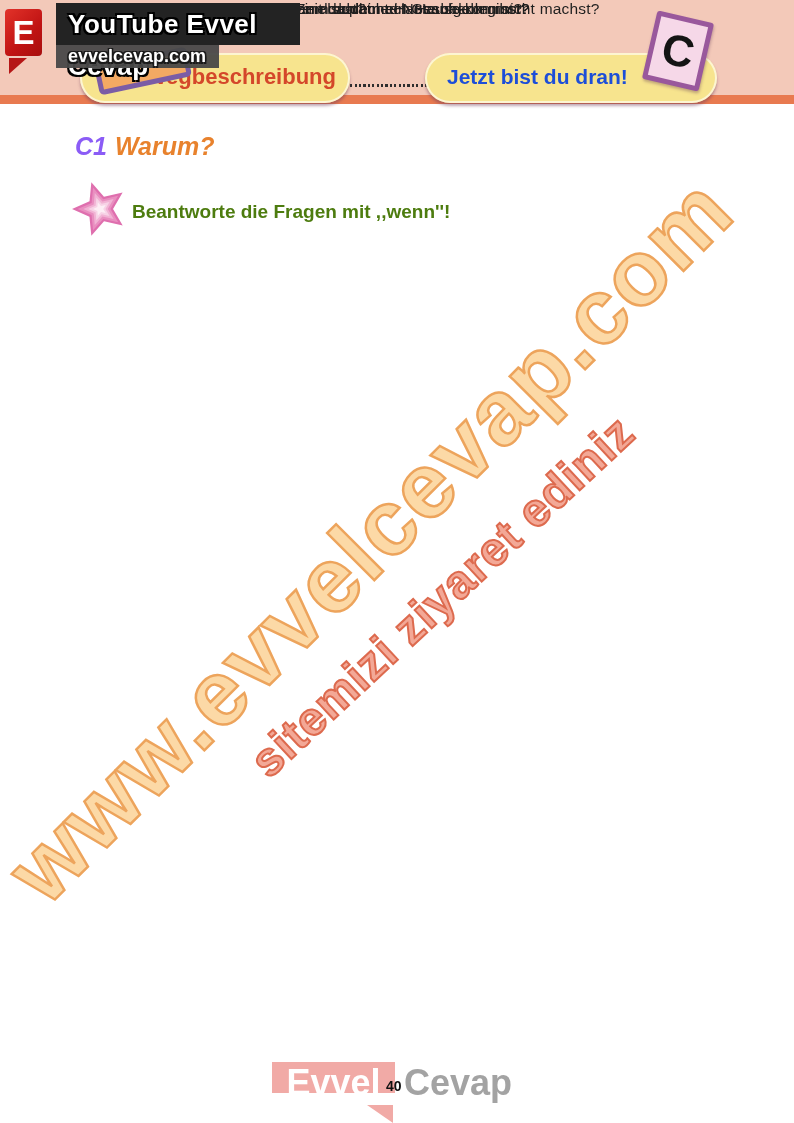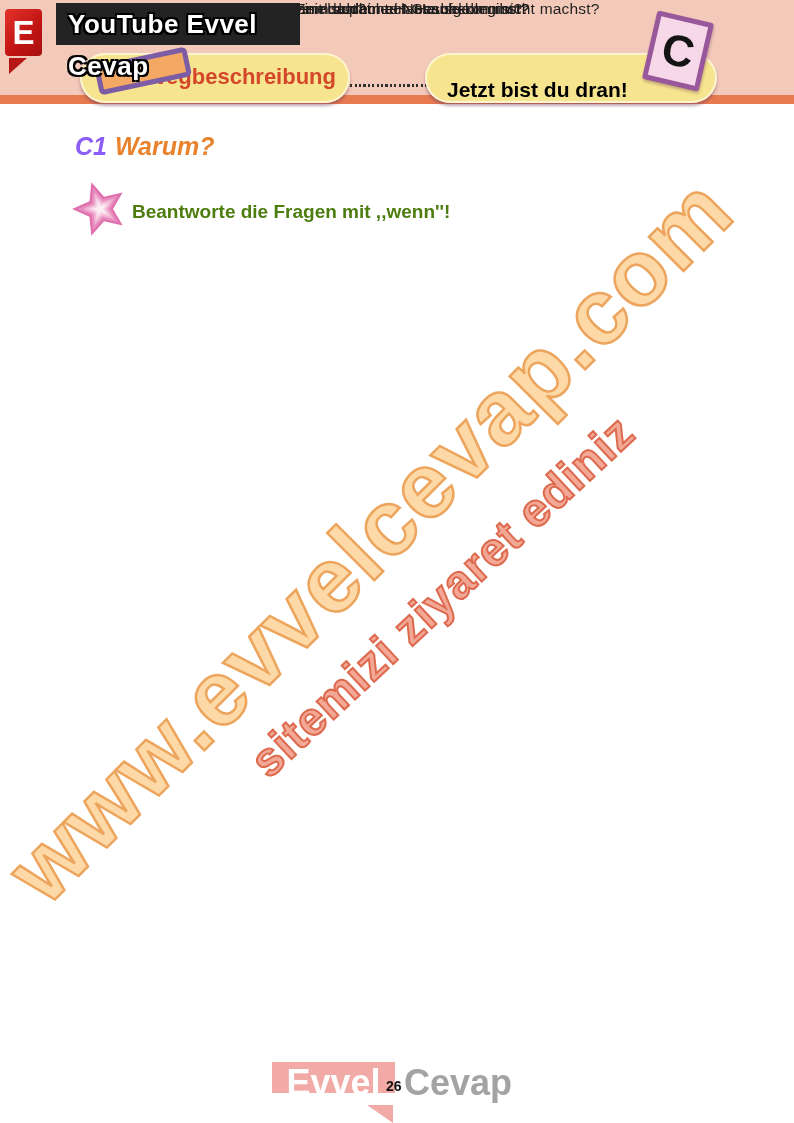--- a/index.html
+++ b/index.html
@@ -12,21 +12,21 @@
   
   .header-band { position:absolute; left:0; top:0; width:794px; height:95px; background:#f3c9b9; z-index:1; }
   .header-rule { position:absolute; left:0; top:95px; width:794px; height:9px; background:#e87a50; z-index:1; }
 
   .tab { position:absolute; top:53px; height:50px; background:#f7e48e;
          border-radius:26px; z-index:3;
          box-shadow:0 3px 3px rgba(110,60,90,0.45), inset 0 0 0 2px rgba(255,252,240,0.7); }
   .tab-left  { left:80px;  width:270px; }
   .tab-right { left:425px; width:292px; }
   .tab-left-label { position:absolute; right:14px; top:11px; font-size:22px; font-weight:bold; color:#d4472a; }
-  .tab-right-label { position:absolute; left:22px; top:12px; font-size:21px; font-weight:bold; color:#000000;margin-top:13px; }
+  .tab-right-label { position:absolute; left:22px; top:12px; font-size:21px; font-weight:bold; color:#1d4ed8; }
 
   .tab-icon { position:absolute; left:96px; top:56px; width:94px; height:30px;
               background:#f3a963; border:5px solid #7b5ca5; border-radius:5px;
               transform:rotate(-12deg); z-index:4; }
 
   .yt-banner { position:absolute; left:56px; top:3px; width:244px; height:42px;
                background:#232323; z-index:6; color:#ffffff; font-size:26px; font-weight:bold;
                line-height:42px; padding-left:12px; letter-spacing:0.5px;
                text-shadow:-2px -2px 0 #000, 2px -2px 0 #000, -2px 2px 0 #000, 2px 2px 0 #000; }
   .site-bar { position:absolute; left:56px; top:45px; width:163px; height:23px;
@@ -108,20 +108,21 @@
   <div class="tab-icon"></div>
   <div class="tab tab-right">
     <span class="tab-right-label">Jetzt bist du dran!</span>
   </div>
 
   <div class="c-card">
     <span>C</span>
   </div>
 
   <div class="yt-banner">YouTube Evvel Cevap</div>
+  <div class="site-bar">evvelcevap.com</div>
   <div class="e-logo">
     <span>E</span>
   </div>
   <div class="e-logo-tail"></div>
 
   <div class="section-heading">
     <span class="section-code">C1</span><span class="section-title">Warum?</span>
   </div>
 
   <div class="star-wrap">
@@ -162,15 +163,15 @@
     <div class="answer-line"></div>
   </div>
   <div class="q-block">
     <div class="q-text">5- Was machst du, wenn du Zeit hast?</div>
     <div class="answer-line"></div>
   </div>
 
   <div class="footer-box">Evvel</div>
   <div class="footer-tail"></div>
   <div class="footer-cevap">Cevap</div>
-  <div class="page-number">26</div>
+  <div class="page-number">40</div>
 
 </div>
 
 </body></html>

